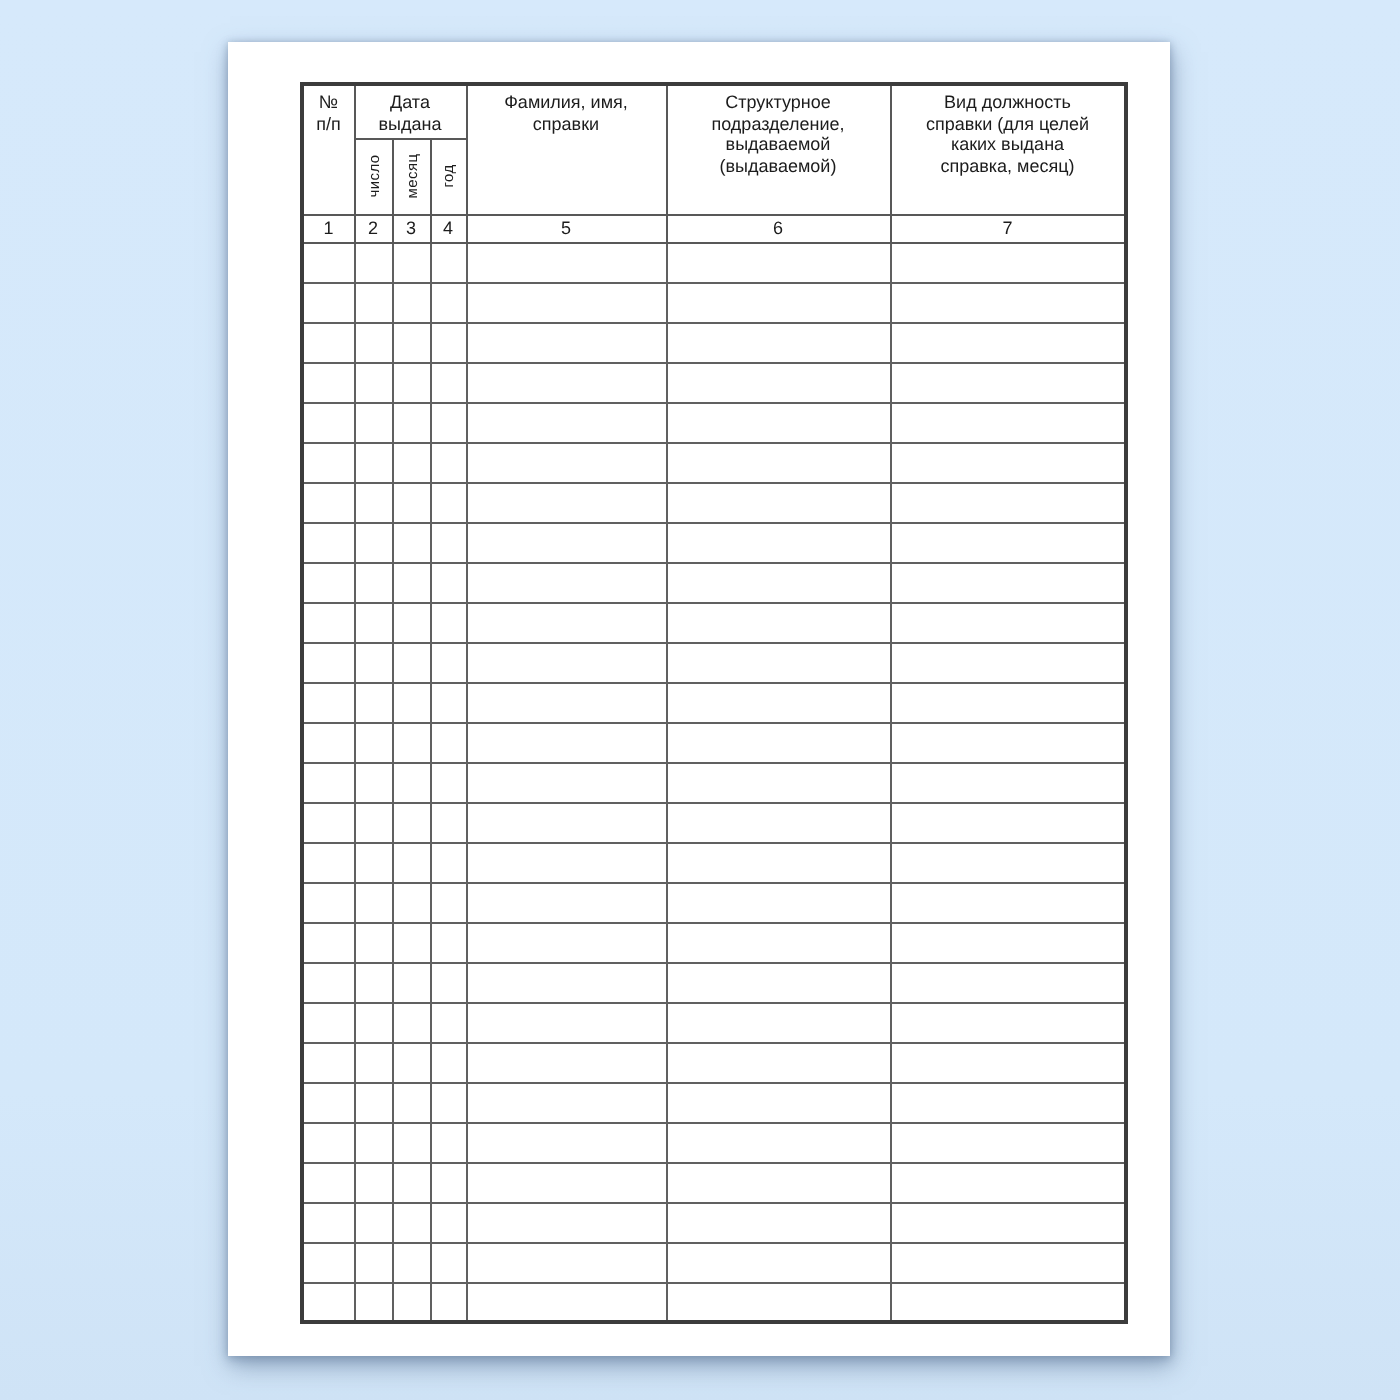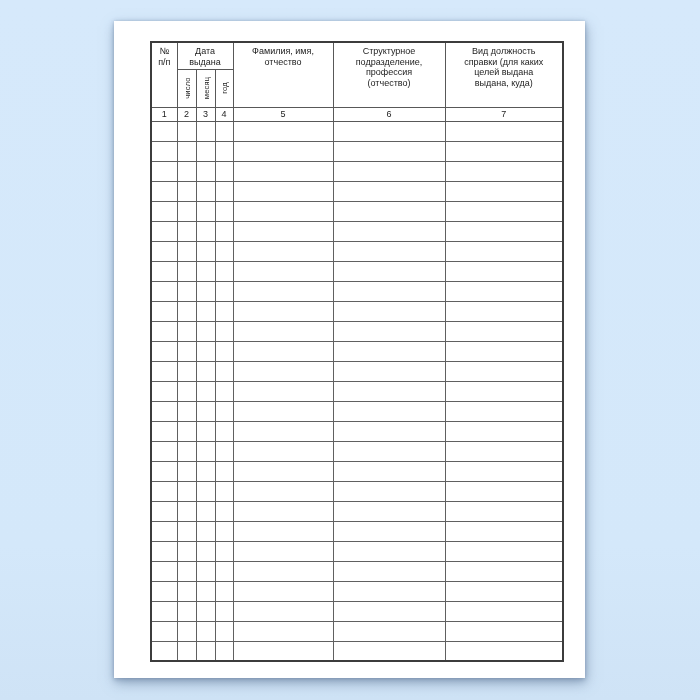--- a/index.html
+++ b/index.html
@@ -92,33 +92,33 @@
           <th class="hdr-cell" rowspan="2">
             <div class="tline">№</div>
             <div class="tline">п/п</div>
           </th>
           <th class="hdr-cell" colspan="3">
             <div class="tline">Дата</div>
             <div class="tline">выдана</div>
           </th>
           <th class="hdr-cell" rowspan="2">
             <div class="tline">Фамилия, имя,</div>
-            <div class="tline">отчество</div>
+            <div class="tline">справки</div>
           </th>
           <th class="hdr-cell" rowspan="2">
             <div class="tline">Структурное</div>
             <div class="tline">подразделение,</div>
-            <div class="tline">профессия</div>
-            <div class="tline">(отчество)</div>
+            <div class="tline">выдаваемой</div>
+            <div class="tline">(выдаваемой)</div>
           </th>
           <th class="hdr-cell" rowspan="2">
             <div class="tline">Вид должность</div>
-            <div class="tline">справки (для каких</div>
-            <div class="tline">целей выдана</div>
-            <div class="tline">выдана, куда)</div>
+            <div class="tline">справки (для целей</div>
+            <div class="tline">каких выдана</div>
+            <div class="tline">справка, месяц)</div>
           </th>
         </tr>
         <tr class="hdr-sub">
           <th class="vcell">
             <span class="vtext">число</span>
           </th>
           <th class="vcell">
             <span class="vtext">месяц</span>
           </th>
           <th class="vcell">

